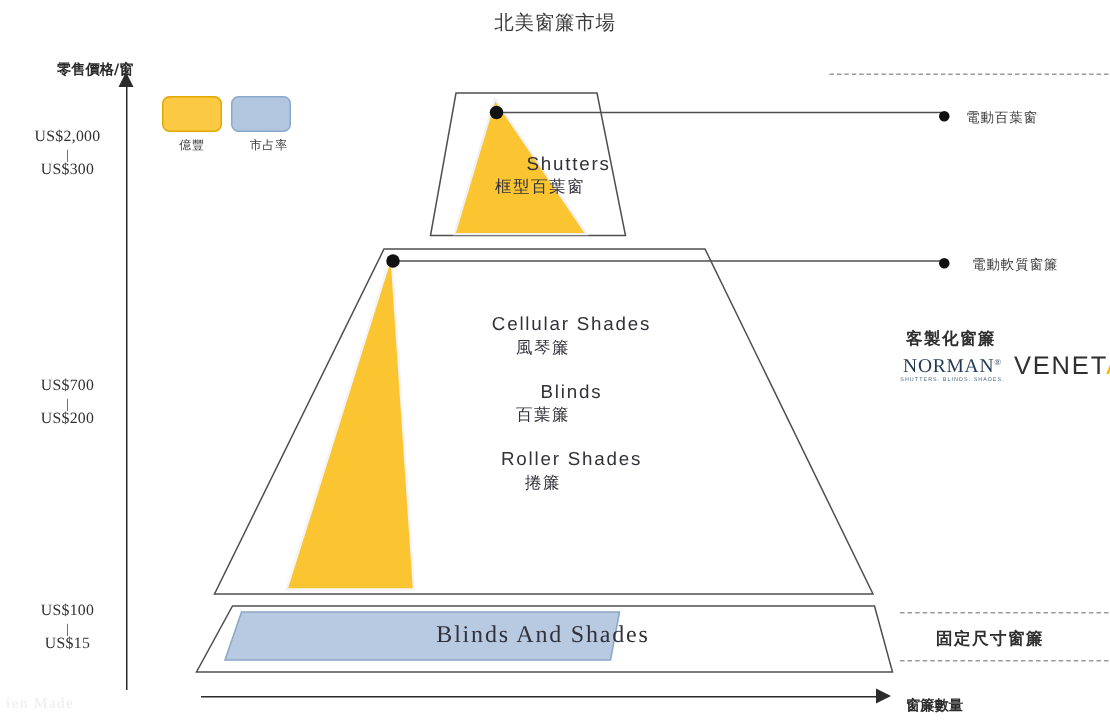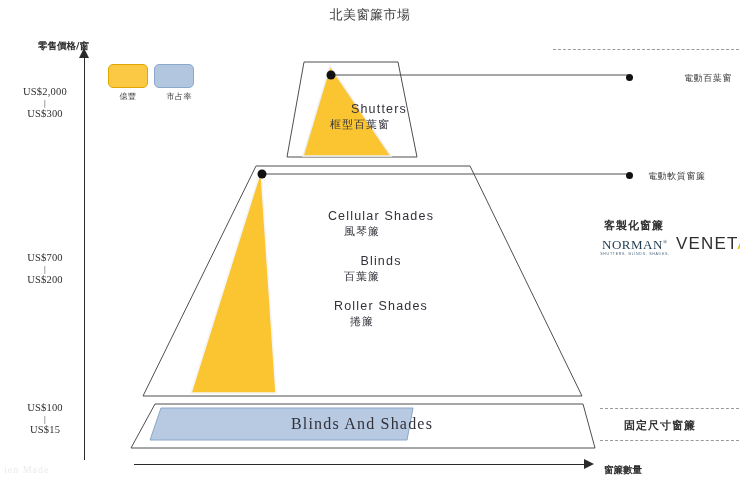--- a/index.html
+++ b/index.html
@@ -155,21 +155,21 @@
     background: #111111;
   }
   .callout-label {
     font-family: "DejaVu Sans", sans-serif;
     font-size: 9px;
     color: #3a3a3a;
     white-space: nowrap;
     letter-spacing: 0.6px;
   }
   #callout-dot-top { left: 626px; top: 74px; }
-  #callout-label-top { left: 684px; top: 72px; }
+  #callout-label-top { left: 644px; top: 72px; }
   #callout-dot-mid { left: 626px; top: 172px; }
   #callout-label-mid { left: 648px; top: 170px; text-align: center; }
 
   #bucket-custom {
     left: 604px; top: 218px;
     font-family: "DejaVu Sans", sans-serif;
     font-size: 11px;
     font-weight: bold;
     color: #2f2f2f;
     letter-spacing: 1px;

